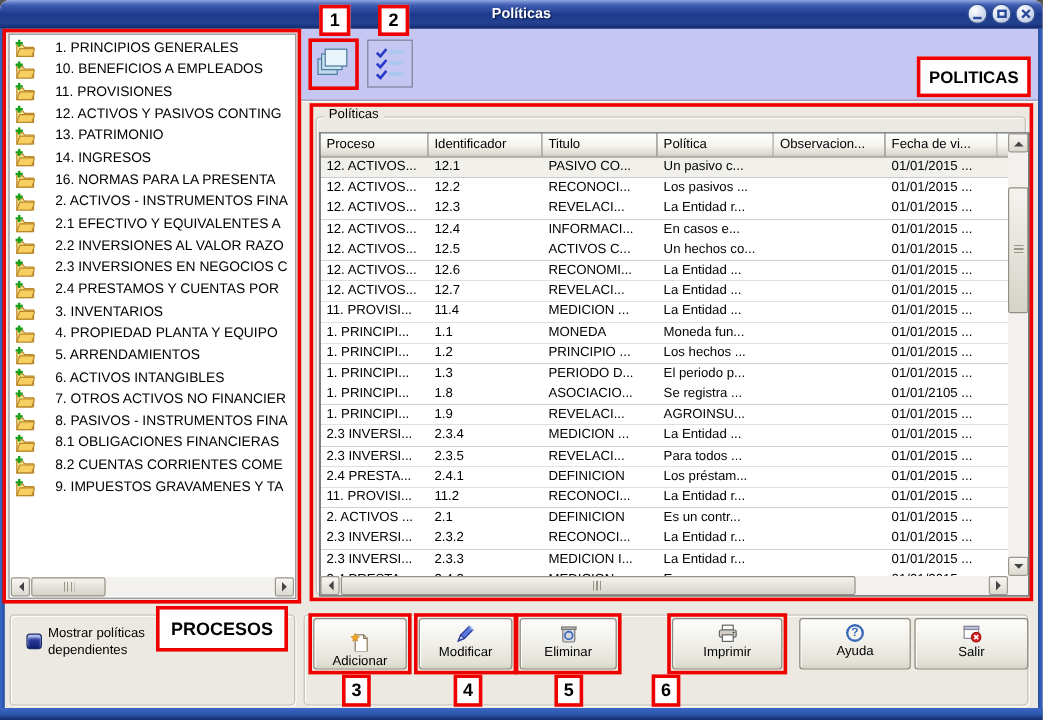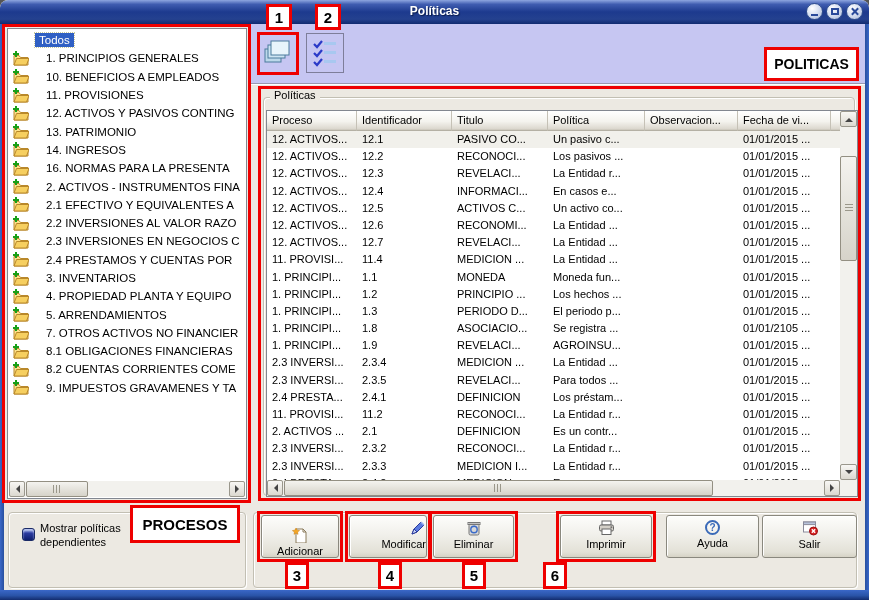--- a/index.html
+++ b/index.html
@@ -127,26 +127,23 @@
       <rect x="13" y="4" width="12" height="3" fill="#a8c8f0"></rect>
       <path d="M3 15 l3 3 5-6" fill="none" stroke="#2a3ac8" stroke-width="2.2"></path>
       <rect x="13" y="13" width="12" height="3" fill="#a8c8f0"></rect>
       <path d="M3 24 l3 3 5-6" fill="none" stroke="#2a3ac8" stroke-width="2.2"></path>
       <rect x="13" y="22" width="12" height="3" fill="#a8c8f0"></rect>
     </svg>
   </div>
 
   <div class="treebox">
     <div class="tree-flow">
+      <div>
+
       <div class="tree-row">
-        <span class="todos-label">Todos</span>
-      </div>
-      <div>
-
-      <div class="tree-row">
           <svg width="17" height="15" viewBox="0 0 17 15">
             <path d="M2 4.5h5l1.5 2H16V14H2z" fill="#fbe08a" stroke="#b9882a"></path>
             <path d="M2 14 L4.5 7.5 H17 L14.5 14z" fill="#f6cf60" stroke="#b9882a"></path>
             <path d="M4 0v6M1 3h6" stroke="#18a018" stroke-width="2"></path>
           </svg>
           <span class="tree-label">1. PRINCIPIOS GENERALES</span>
         </div>
           <div class="tree-row">
           <svg width="17" height="15" viewBox="0 0 17 15">
             <path d="M2 4.5h5l1.5 2H16V14H2z" fill="#fbe08a" stroke="#b9882a"></path>
@@ -258,21 +255,37 @@
             <path d="M4 0v6M1 3h6" stroke="#18a018" stroke-width="2"></path>
           </svg>
           <span class="tree-label">5. ARRENDAMIENTOS</span>
         </div>
           <div class="tree-row">
           <svg width="17" height="15" viewBox="0 0 17 15">
             <path d="M2 4.5h5l1.5 2H16V14H2z" fill="#fbe08a" stroke="#b9882a"></path>
             <path d="M2 14 L4.5 7.5 H17 L14.5 14z" fill="#f6cf60" stroke="#b9882a"></path>
             <path d="M4 0v6M1 3h6" stroke="#18a018" stroke-width="2"></path>
           </svg>
+          <span class="tree-label">6. ACTIVOS INTANGIBLES</span>
+        </div>
+          <div class="tree-row">
+          <svg width="17" height="15" viewBox="0 0 17 15">
+            <path d="M2 4.5h5l1.5 2H16V14H2z" fill="#fbe08a" stroke="#b9882a"></path>
+            <path d="M2 14 L4.5 7.5 H17 L14.5 14z" fill="#f6cf60" stroke="#b9882a"></path>
+            <path d="M4 0v6M1 3h6" stroke="#18a018" stroke-width="2"></path>
+          </svg>
           <span class="tree-label">7. OTROS ACTIVOS NO FINANCIER</span>
+        </div>
+          <div class="tree-row">
+          <svg width="17" height="15" viewBox="0 0 17 15">
+            <path d="M2 4.5h5l1.5 2H16V14H2z" fill="#fbe08a" stroke="#b9882a"></path>
+            <path d="M2 14 L4.5 7.5 H17 L14.5 14z" fill="#f6cf60" stroke="#b9882a"></path>
+            <path d="M4 0v6M1 3h6" stroke="#18a018" stroke-width="2"></path>
+          </svg>
+          <span class="tree-label">8. PASIVOS - INSTRUMENTOS FINA</span>
         </div>
           <div class="tree-row">
           <svg width="17" height="15" viewBox="0 0 17 15">
             <path d="M2 4.5h5l1.5 2H16V14H2z" fill="#fbe08a" stroke="#b9882a"></path>
             <path d="M2 14 L4.5 7.5 H17 L14.5 14z" fill="#f6cf60" stroke="#b9882a"></path>
             <path d="M4 0v6M1 3h6" stroke="#18a018" stroke-width="2"></path>
           </svg>
           <span class="tree-label">8.1 OBLIGACIONES FINANCIERAS</span>
         </div>
           <div class="tree-row">
@@ -352,21 +365,21 @@
         <div class="tcell">12.4</div>
         <div class="tcell">INFORMACI...</div>
         <div class="tcell">En casos e...</div>
         <div class="tcell"></div>
         <div class="tcell">01/01/2015 ...</div>
       </div>
         <div class="trow">
         <div class="tcell">12. ACTIVOS...</div>
         <div class="tcell">12.5</div>
         <div class="tcell">ACTIVOS C...</div>
-        <div class="tcell">Un activo co...</div>
+        <div class="tcell">Un hechos co...</div>
         <div class="tcell"></div>
         <div class="tcell">01/01/2015 ...</div>
       </div>
         <div class="trow">
         <div class="tcell">12. ACTIVOS...</div>
         <div class="tcell">12.6</div>
         <div class="tcell">RECONOMI...</div>
         <div class="tcell">La Entidad ...</div>
         <div class="tcell"></div>
         <div class="tcell">01/01/2015 ...</div>
@@ -526,21 +539,21 @@
   <div class="chk-label">Mostrar políticas dependientes</div>
 
   <div class="xp-btn" style="left:261px;width:78px;justify-content:flex-end;">
     <svg width="16" height="16" viewBox="0 0 16 16">
       <path d="M4 2h7l3 3v11H4z" fill="#ffffff" stroke="#8a7a5a"></path>
       <path d="M11 2v3h3" fill="none" stroke="#8a7a5a"></path>
       <path d="M4 1 l1.2 2.2 L7.6 3.6 5.6 5 6 7.4 4 6 2 7.4 2.4 5 0.4 3.6 2.8 3.2z" fill="#f5a623" stroke="#c87d10" stroke-width="0.5"></path>
     </svg>
     <span class="blabel">Adicionar</span>
   </div>
-  <div class="xp-btn" style="left:349px;width:78px;align-items:flex-end;">
+  <div class="xp-btn" style="left:349px;width:78px;">
     <svg width="16" height="16" viewBox="0 0 16 16">
       <path d="M2 14 L4 9 L11 2 L14 5 L7 12 z" fill="#5a7ae0" stroke="#2a3a9a"></path>
       <path d="M2 14 L4 9 L7 12 z" fill="#c8d4f8" stroke="#2a3a9a"></path>
       <path d="M11 2 L14 5" stroke="#9ab0f0" stroke-width="1.5"></path>
     </svg>
     <span class="blabel">Modificar</span>
   </div>
   <div class="xp-btn" style="left:433px;width:81px;">
     <svg width="16" height="16" viewBox="0 0 16 16">
       <rect x="3" y="4" width="10" height="11" rx="1.5" fill="#d8d8d8" stroke="#777"></rect>

